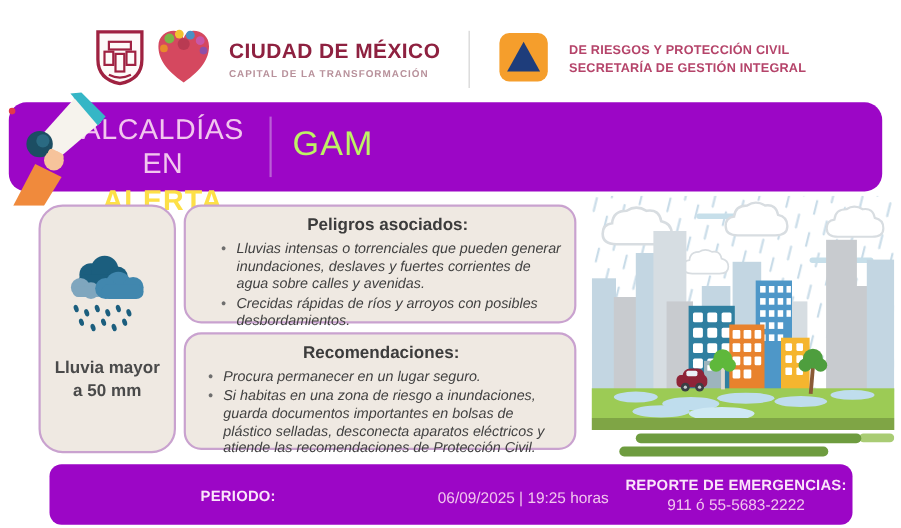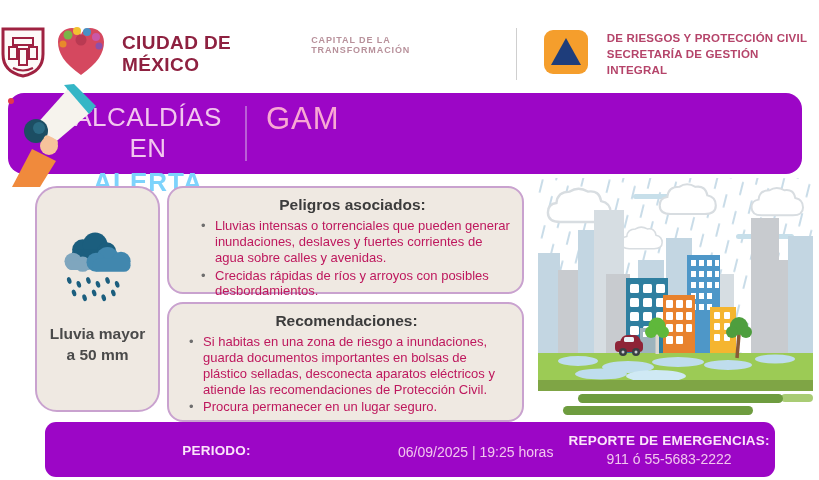--- a/index.html
+++ b/index.html
@@ -2,49 +2,49 @@
 <html><head>
 <meta charset="utf-8">
 <style>
   html,body{margin:0;padding:0;background:#fff;}
   .stage{position:relative;width:819px;height:480px;background:#ffffff;overflow:hidden;
          font-family:"Liberation Sans",sans-serif;-webkit-font-smoothing:antialiased;}
 
   
   .header{position:absolute;top:18px;left:0;right:0;height:72px;display:flex;
           align-items:center;justify-content:center;gap:10px;}
-  .cdmx-titles{display:flex;flex-direction:row;justify-content:center;margin-left:6px;}
+  .cdmx-titles{display:flex;flex-direction:column;justify-content:center;margin-left:6px;}
   .cdmx-title{font-size:19px;font-weight:bold;color:#8E2140;letter-spacing:.4px;}
   .cdmx-subtitle{font-size:9px;color:#B8919B;letter-spacing:.9px;margin-top:3px;font-weight:bold;}
   .header-divider{width:1px;height:52px;background:#cfcfcf;margin:0 16px;}
   .agency-titles{display:flex;flex-direction:column;justify-content:center;margin-left:8px;}
   .agency-line{font-size:11.5px;font-weight:bold;color:#B5446A;line-height:1.4;letter-spacing:.2px;}
 
   
   .banner{position:absolute;left:8px;top:93px;width:794px;height:81px;background:#9C06C6;
           border-radius:16px;}
   .banner-titles{position:absolute;left:44px;top:9px;width:192px;text-align:center;}
   .banner-line1{font-size:26px;color:#F2C6EE;letter-spacing:.5px;}
-  .banner-line2{font-size:26px;color:#7dd3fc;font-weight:bold;letter-spacing:1px;margin-top:3px;}
+  .banner-line2{font-size:26px;color:#fde047;font-weight:bold;letter-spacing:1px;margin-top:3px;}
   .banner-divider{position:absolute;left:237px;top:13px;width:2px;height:55px;background:#BA5ED6;}
-  .banner-alcaldia{position:absolute;left:258px;top:8px;font-size:31px;color:#f9a8d4;letter-spacing:1px;}
+  .banner-alcaldia{position:absolute;left:258px;top:20px;font-size:31px;color:#bef264;letter-spacing:1px;}
   .megaphone{position:absolute;left:-2px;top:-10px;z-index:3;}
 
   
   .panel{position:absolute;background:#EFE9E2;border:2px solid #C9A2CF;box-sizing:border-box;}
   .panel-left{left:35px;top:186px;width:125px;height:226px;border-radius:22px;
               display:flex;flex-direction:column;align-items:center;padding-top:42px;}
   .phenomenon{margin-top:12px;font-size:15.5px;font-weight:bold;color:#4A4A4A;
               text-align:center;line-height:1.35;}
   .panel-hazards{left:167px;top:186px;width:357px;height:108px;border-radius:16px;padding:6px 10px 0 24px;}
-  .panel-reco{left:167px;top:302px;width:357px;height:120px;border-radius:16px;padding:6px 10px 0 12px;}
+  .panel-reco{left:167px;top:302px;width:357px;height:107px;border-radius:16px;padding:6px 10px 0 12px;}
   .panel-title{text-align:center;font-size:15.5px;font-weight:bold;color:#3C3C3C;margin:2px 0 4px 0;}
   ul.bullets{list-style:none;margin:0;padding:0 2px 0 6px;}
-  ul.bullets li{position:relative;padding-left:16px;font-size:13px;color:#be185d;
-                line-height:1.22;margin-bottom:2px;}
+  ul.bullets li{position:relative;padding-left:16px;font-size:13px;color:#404040;
+                line-height:1.22;margin-bottom:2px;font-style:italic;}
   ul.bullets li::before{content:"\2022";position:absolute;left:2px;top:0;color:#6e6e6e;}
 
   
   .city{position:absolute;left:538px;top:178px;width:275px;height:242px;}
 
   
   .footer{position:absolute;left:45px;top:422px;width:730px;height:55px;background:#9C06C6;
           border-radius:11px;display:grid;grid-template-columns:47% 24% 29%;align-items:center;}
   .footer-cell{text-align:center;padding-top:1px;}
   .footer-label{font-size:13.5px;font-weight:bold;color:#FBE4FA;letter-spacing:.2px;}
@@ -164,22 +164,22 @@
     <div class="panel-title">Peligros asociados:</div>
     <ul class="bullets">
       <li>Lluvias intensas o torrenciales que pueden generar inundaciones, deslaves y fuertes corrientes de agua sobre calles y avenidas.</li>
       <li>Crecidas rápidas de ríos y arroyos con posibles desbordamientos.</li>
     </ul>
   </div>
 
   <div class="panel panel-reco">
     <div class="panel-title">Recomendaciones:</div>
     <ul class="bullets">
+      <li>Procura permanecer en un lugar seguro.</li>
       <li>Si habitas en una zona de riesgo a inundaciones, guarda documentos importantes en bolsas de plástico selladas, desconecta aparatos eléctricos y atiende las recomendaciones de Protección Civil.</li>
-      <li>Procura permanecer en un lugar seguro.</li>
     </ul>
   </div>
 
   <div class="city">
     <svg width="275" height="242" viewBox="0 0 275 242">
       <defs>
         <pattern id="rain" width="26" height="30" patternUnits="userSpaceOnUse" patternTransform="rotate(14)">
           <line x1="5" y1="1" x2="5" y2="13" stroke="#C9DCE8" stroke-width="2" stroke-linecap="round"></line>
           <line x1="18" y1="15" x2="18" y2="27" stroke="#C9DCE8" stroke-width="2" stroke-linecap="round"></line>
         </pattern>

